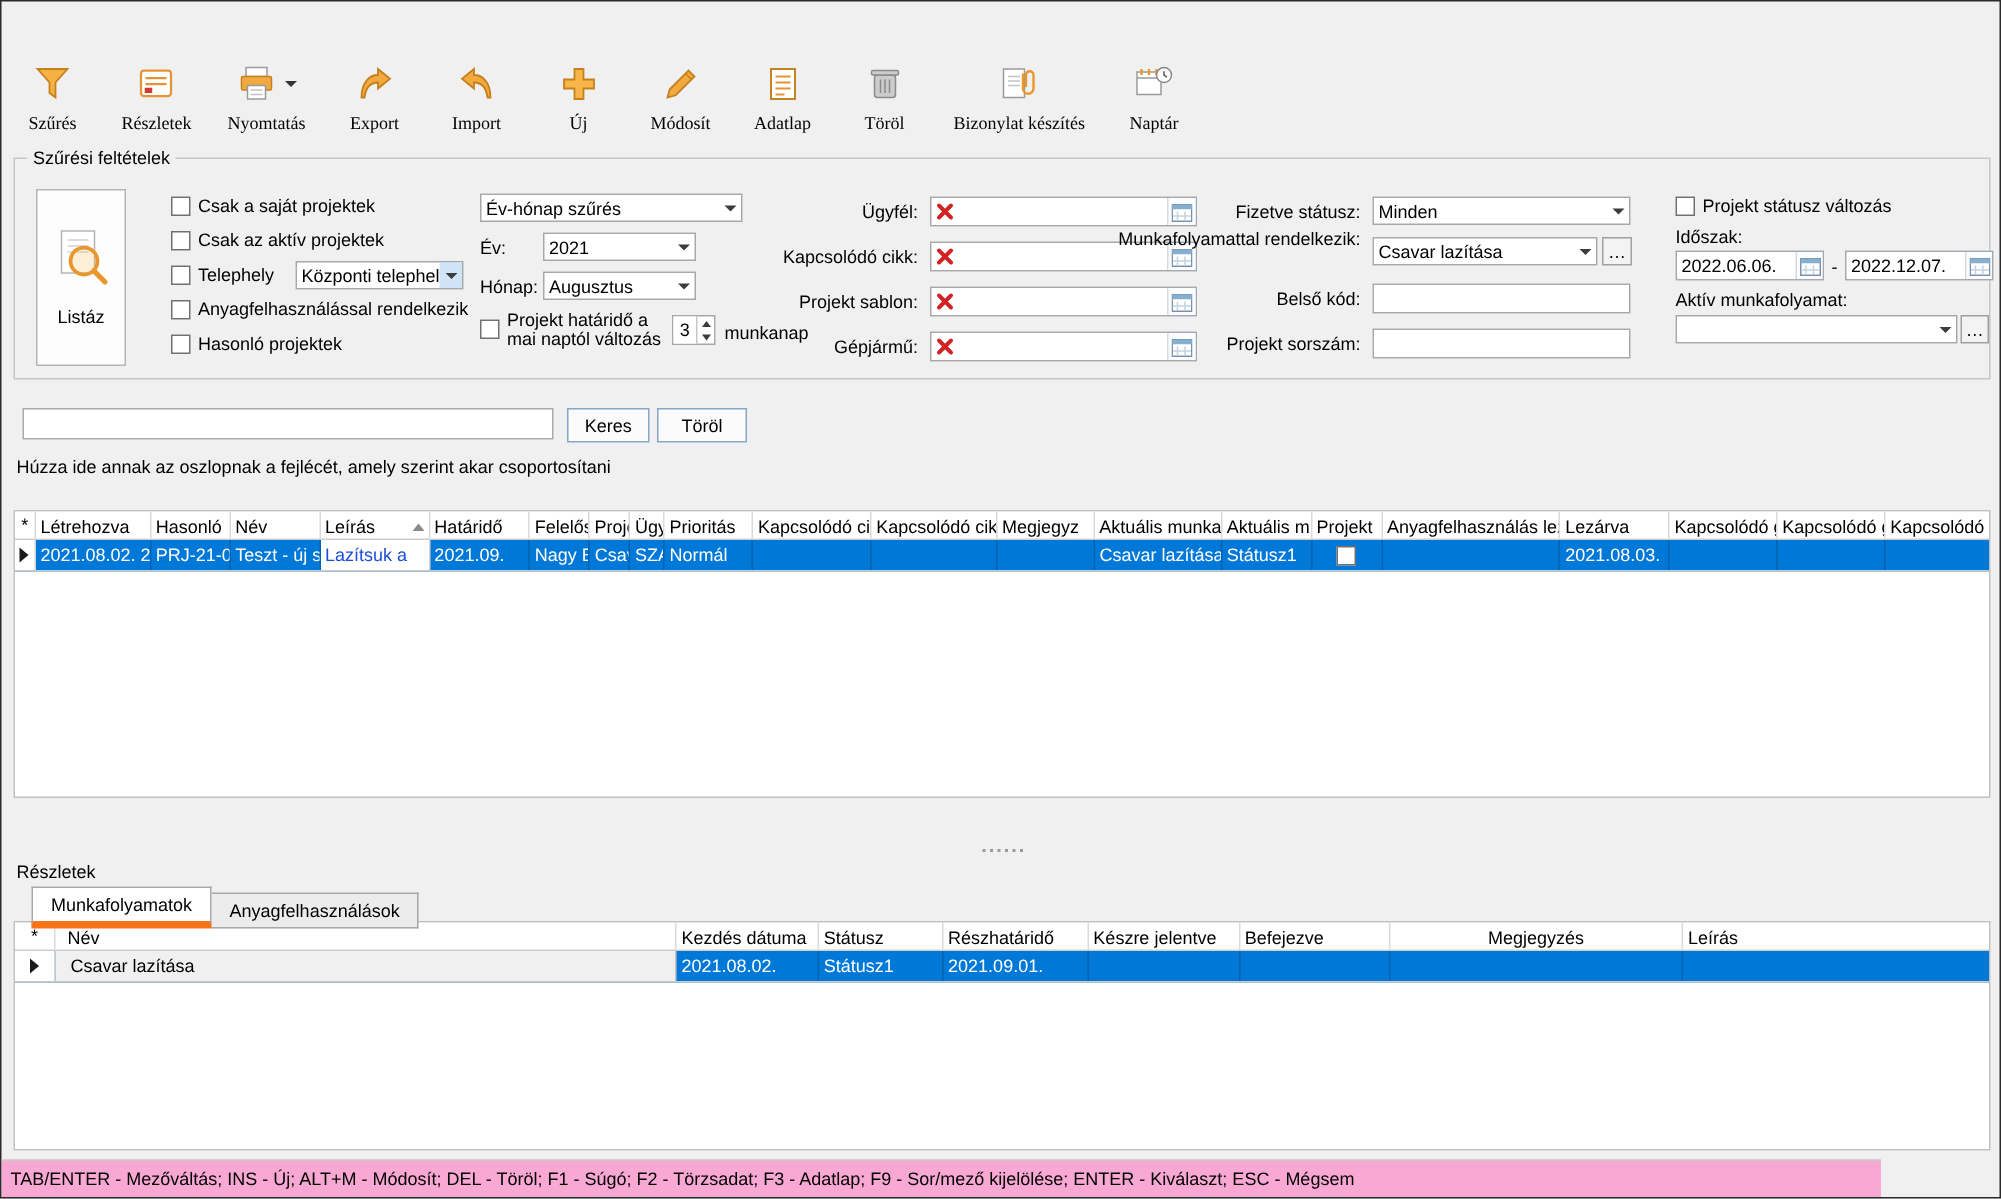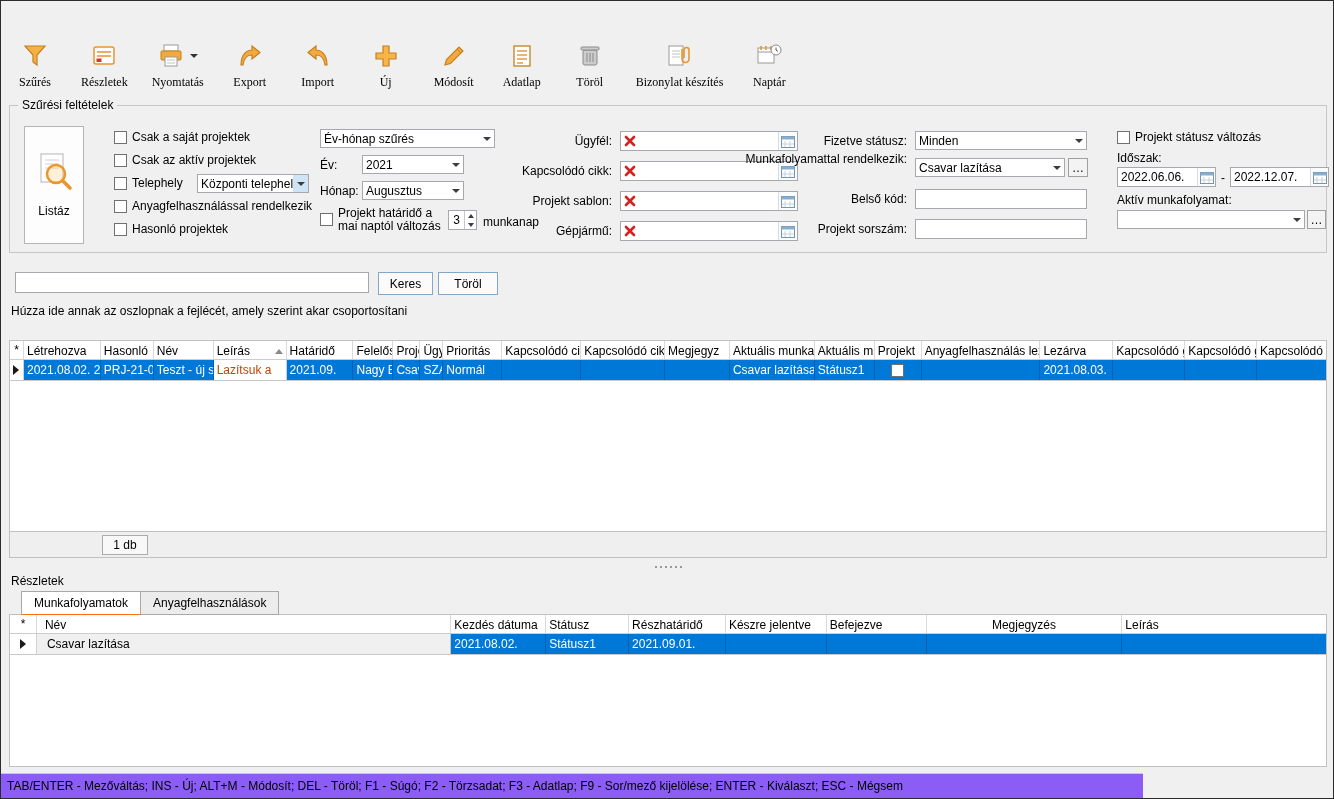--- a/index.html
+++ b/index.html
@@ -64,37 +64,37 @@
   .ellipsis-btn { position:absolute; background:#f3f3f3; border:1px solid #a0a0a0; display:flex; align-items:center; justify-content:center; height:19px; }
 
   
   .grid { position:absolute; background:#fff; border:1px solid #c0c0c0; overflow:hidden; }
   .ghead { display:flex; height:19px; border-bottom:1px solid #cdcdcd; background:#fff; }
   .gh { border-right:1px solid #dadada; padding:2px 3px 0 3px; overflow:hidden; white-space:nowrap; display:flex; align-items:center; }
   .sort-asc { width:0; height:0; border-left:4px solid transparent; border-right:4px solid transparent; border-bottom:5px solid #8a8a8a; margin-left:auto; }
   .grow { display:flex; height:21px; background:#0078d7; color:#fff; border-bottom:1px solid #c9c9c9; }
   .gc { border-right:1px solid rgba(0,0,0,0.18); padding:3px 3px 0 3px; overflow:hidden; white-space:nowrap; }
   .gc-ind { background:#fff; color:#000; display:flex; align-items:center; justify-content:center; padding:0; }
-  .gc-white { background:#fff; color:#c2410c; }
+  .gc-white { background:#fff; color:#1d4ed8; }
   .gc-muted { background:#f0f0f0; color:#000; }
   .gc-check { display:flex; align-items:center; justify-content:center; padding:0; }
   .tri-right { width:0; height:0; border-top:5px solid transparent; border-bottom:5px solid transparent; border-left:6px solid #1a1a1a; }
 
   .grid-footer { position:absolute; left:8px; top:531px; width:1318px; height:26px; background:#efefef; border:1px solid #c0c0c0; border-top:none; }
   .count-box { position:absolute; left:92px; top:3px; width:46px; height:20px; background:#f8f8f8; border:1px solid #ababab; text-align:center; line-height:18px; }
 
   .splitter { position:absolute; left:0; top:557px; width:1334px; height:17px; display:flex; align-items:center; justify-content:center; gap:3px; }
   .dot { width:2px; height:2px; background:#9a9a9a; }
 
   .tabs { position:absolute; left:20px; top:590px; display:flex; align-items:flex-end; z-index:2; }
   .tab { padding:4px 12px 4px 12px; border:1px solid #a8a8a8; background:#ececec; white-space:nowrap; }
-  .tab-active { background:#fff; border-bottom:1px solid #f97316; position:relative; z-index:3; }
+  .tab-active { background:#fff; border-bottom:5px solid #f97316; position:relative; z-index:3; }
   .tab + .tab { border-left:none; }
 
-  .statusbar { position:absolute; left:0; top:772px; width:1142px; height:27px; background:#8b5cf6; border-top:1px solid #c9c9c9; padding:0 6px; line-height:25px; white-space:nowrap; overflow:hidden; }
+  .statusbar { position:absolute; left:0; top:772px; width:1253px; height:27px; background:#f9a8d4; border-top:1px solid #c9c9c9; padding:0 6px; line-height:25px; white-space:nowrap; overflow:hidden; }
 
   svg { display:block; }
 </style>
 </head>
 <body>
 
 <div class="window">
 
 
   <div class="toolbar">
@@ -526,23 +526,20 @@
           <div class="cb"></div>
         </div>
       <div class="gc" style="width:119px;"></div>
       <div class="gc" style="width:73px;">2021.08.03.</div>
       <div class="gc" style="width:72px;"></div>
       <div class="gc" style="width:72px;"></div>
       <div class="gc" style="width:69px; border-right:none;"></div>
     </div>
   </div>
 
-  <div class="grid-footer">
-    <div class="count-box">1 db</div>
-  </div>
 
   <div class="splitter">
     <span class="dot"></span>
       <span class="dot"></span>
       <span class="dot"></span>
       <span class="dot"></span>
       <span class="dot"></span>
       <span class="dot"></span>
   </div>
 

